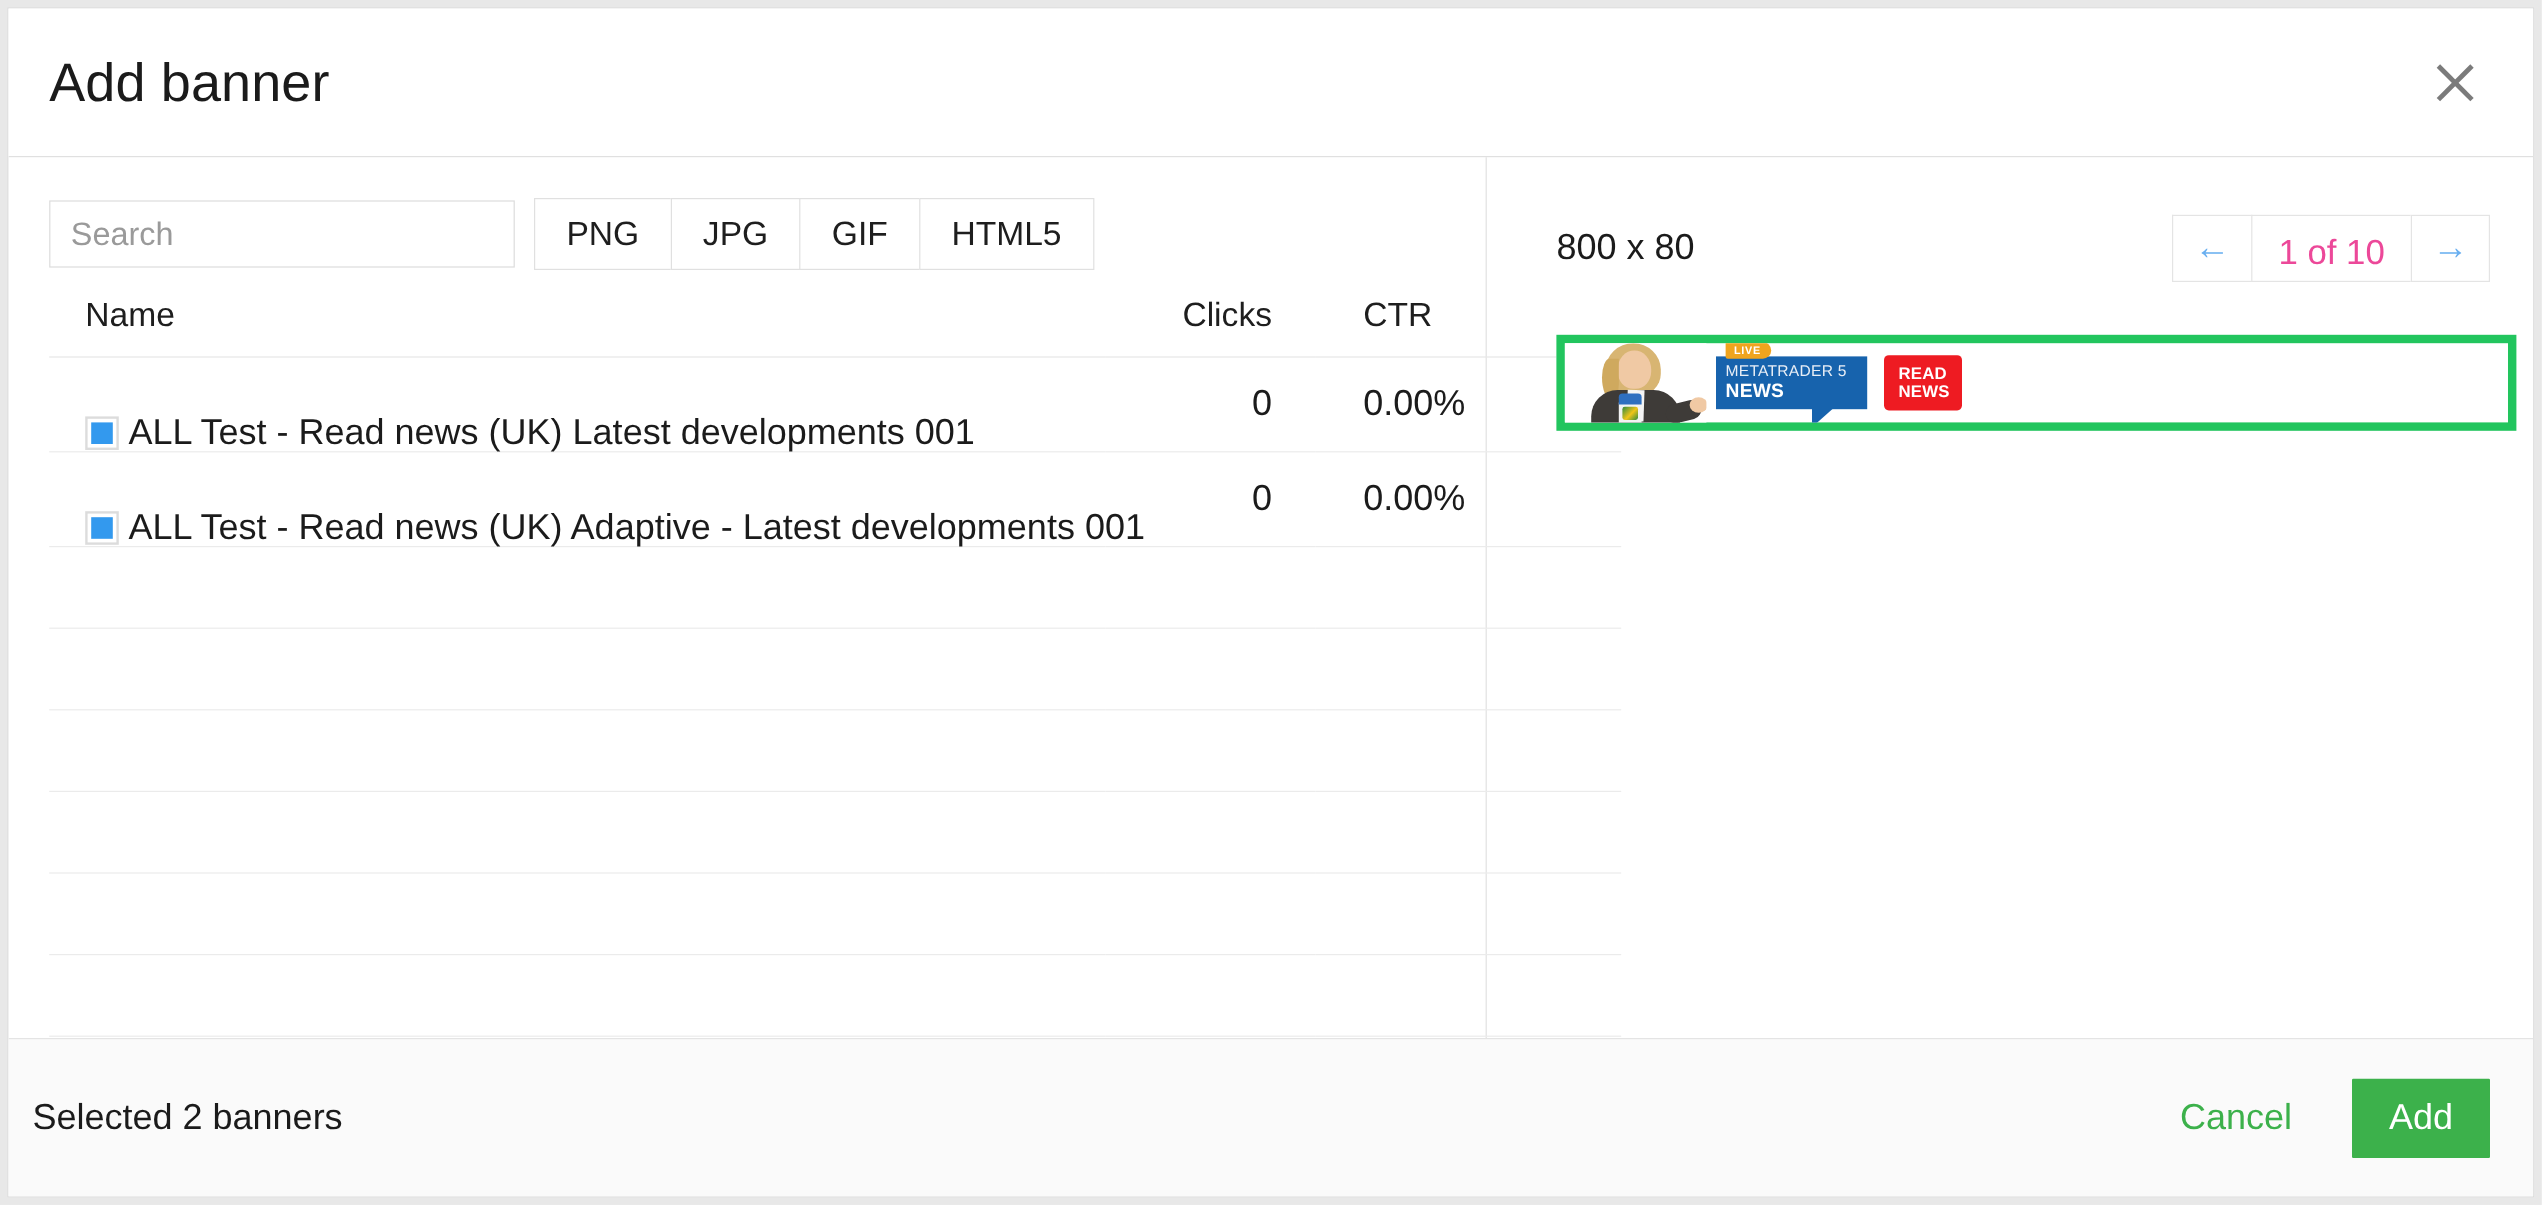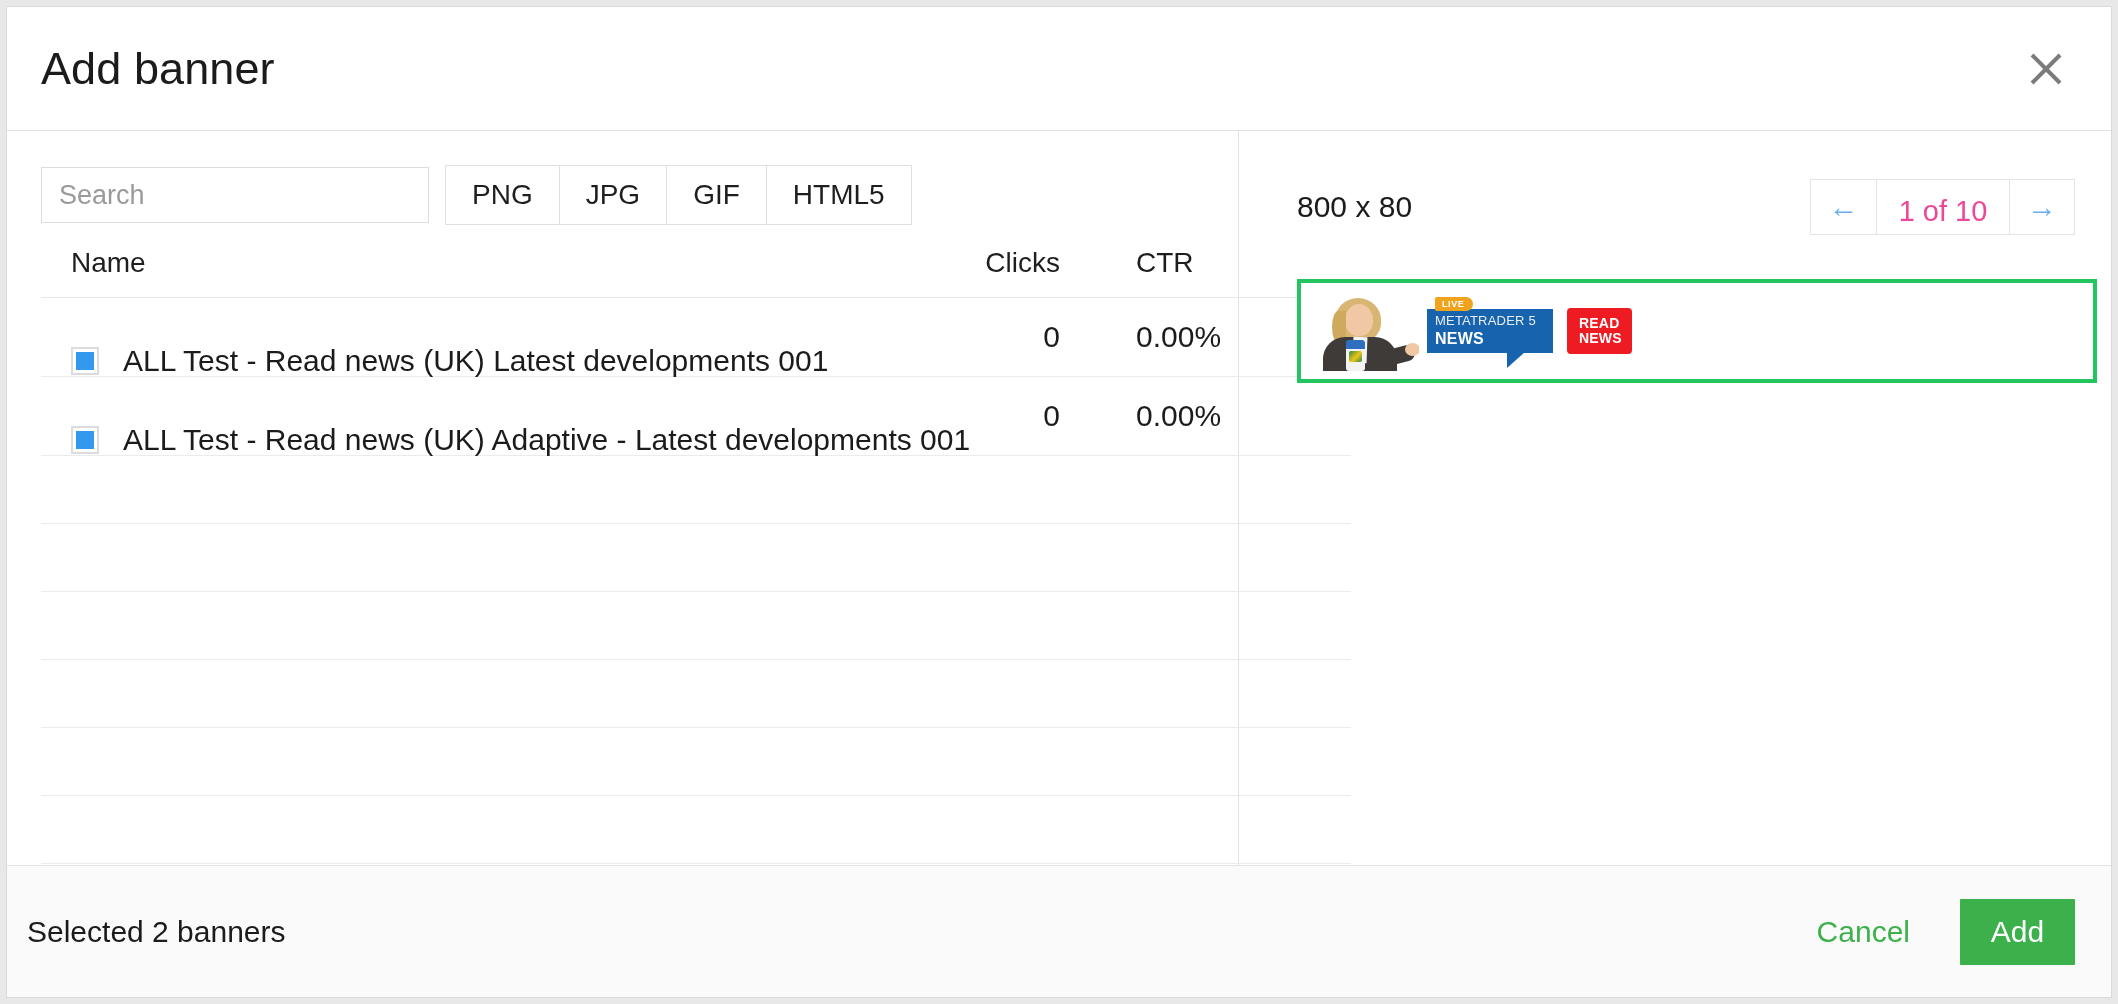--- a/index.html
+++ b/index.html
@@ -128,21 +128,21 @@
     color: #1b1b1b;
     padding: 0;
     height: 68px;
     border-bottom: 1px solid #ebebeb;
     vertical-align: middle;
   }
   td.c-name { padding-left: 30px !important; white-space: nowrap; }
   td.c-clicks { text-align: right; padding-right: 36px !important; }
   td.c-ctr { text-align: left; padding-left: 40px !important; }
 
-  .name-cell { display: flex; align-items: center; gap: 24px; margin-top: 48px; }
+  .name-cell { display: flex; align-items: center; gap: 8px; margin-top: 48px; }
   .chk {
     width: 28px; height: 28px;
     border: 2px solid #dcdcdc;
     background: #fff;
     flex: 0 0 28px;
     display: flex; align-items: center; justify-content: center;
     cursor: pointer;
   }
   .chk .fill { width: 18px; height: 18px; background: #3399ee; }
   .row-label { line-height: 1; }
@@ -179,22 +179,22 @@
     font-size: 29px;
     color: #ec4899;
     line-height: 54px;
     text-align: center;
     padding: 4px 10px;
   }
   .pg-btn.last { border-right: 1px solid #e4e4e4; }
 
   
   .banner {
-    width: 800px; height: 104px;
-    border: 4px solid #22c55e;
+    width: 800px; height: 80px;
+    border: 7px solid #22c55e;
     background: #ffffff;
     display: flex;
     align-items: center;
     position: relative;
     overflow: hidden;
     margin-top: 28px;
   }
   .bn-photo {
     width: 118px; height: 80px;
     position: relative;

